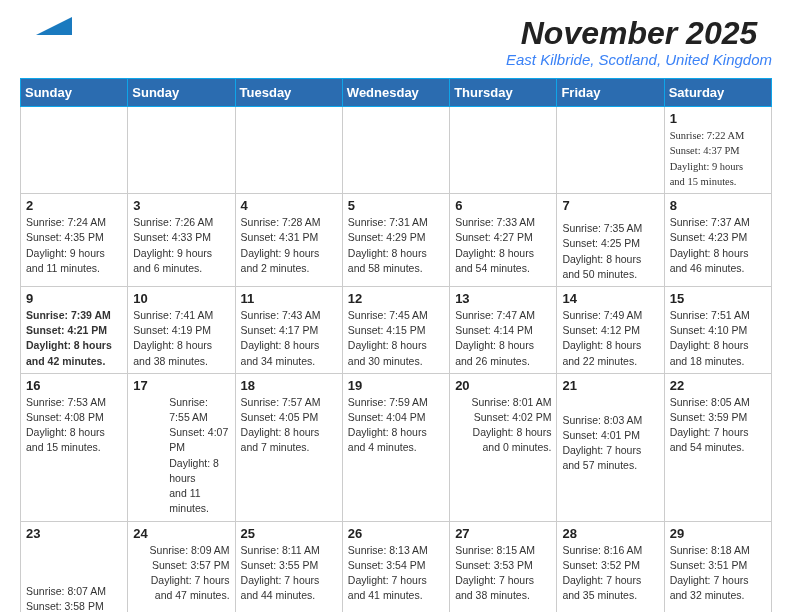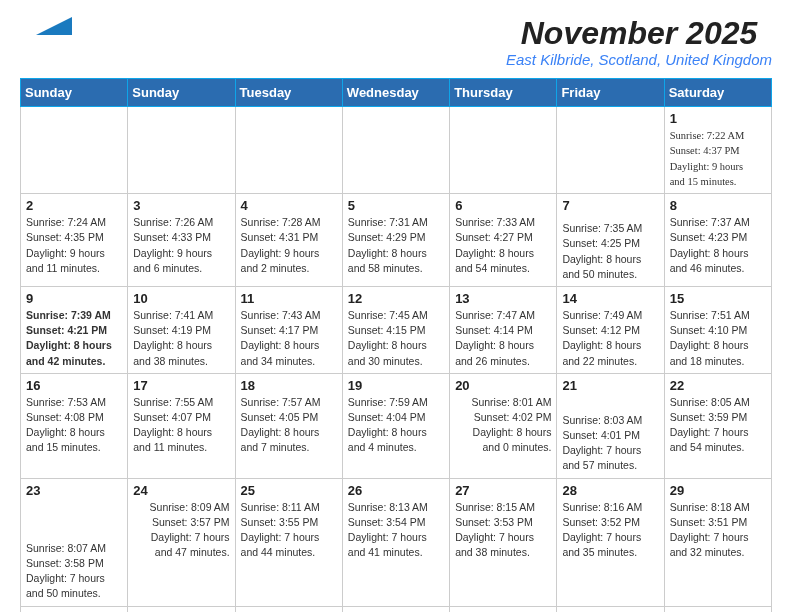--- a/index.html
+++ b/index.html
@@ -235,21 +235,21 @@
       <tr class="week-row">
         <td>
           <span class="day-num">16</span>
           <div class="day-info" style="white-space: pre-line;">Sunrise: 7:53 AM
 Sunset: 4:08 PM
 Daylight: 8 hours
 and 15 minutes.</div>
         </td>
         <td>
           <span class="day-num">17</span>
-          <div class="day-info" style="white-space: pre-line;">Sunrise: 7:55 AM
+          <div class="day-info" style="white-space: pre-line; margin-left: 36px;">Sunrise: 7:55 AM
 Sunset: 4:07 PM
 Daylight: 8 hours
 and 11 minutes.</div>
         </td>
         <td>
           <span class="day-num">18</span>
           <div class="day-info" style="white-space: pre-line;">Sunrise: 7:57 AM
 Sunset: 4:05 PM
 Daylight: 8 hours
 and 7 minutes.</div>

